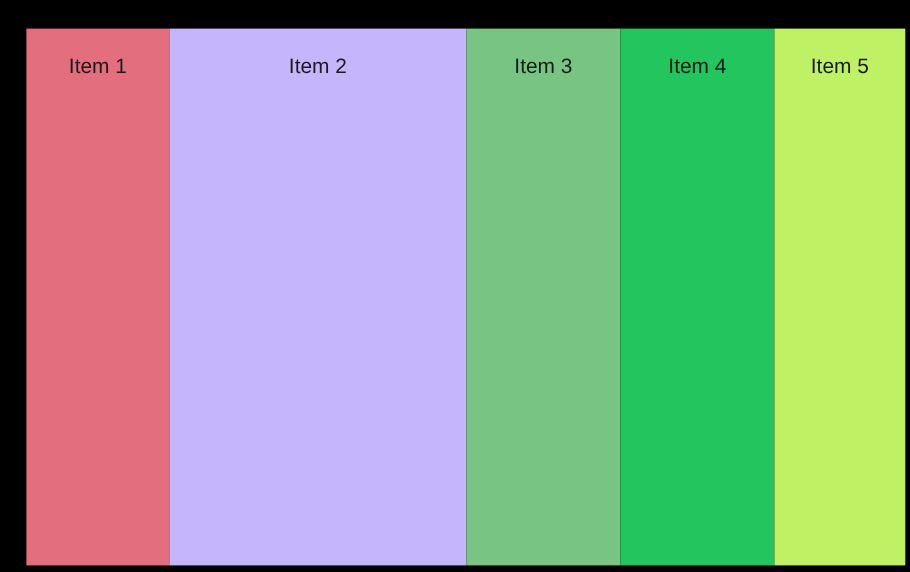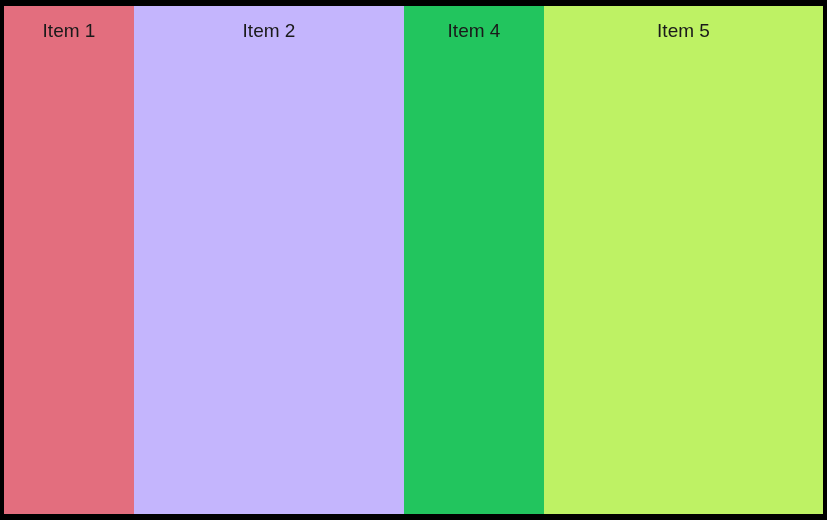--- a/index.html
+++ b/index.html
@@ -1,17 +1,17 @@
 <!DOCTYPE html>
 <html><head>
   <meta charset="utf-8">
   <style>
     * {
       margin: 0;
-      padding: 0;
+      padding: 10px;
       box-sizing: border-box;
     }
     body {
       width: 827px;
       height: 520px;
       background: #000;
       font-family: "Segoe UI", Arial, sans-serif;
       overflow: hidden;
     }
     .container {
@@ -38,19 +38,22 @@
 </head>
 <body>
 
 <div class="container">
   <div class="col col-1">
     <span>Item 1</span>
   </div>
   <div class="col col-2">
     <span>Item 2</span>
   </div>
+  <div class="col col-3">
+    <span>Item 3</span>
+  </div>
   <div class="col col-4">
     <span>Item 4</span>
   </div>
   <div class="col col-5">
     <span>Item 5</span>
   </div>
 </div>
 
 </body></html>

